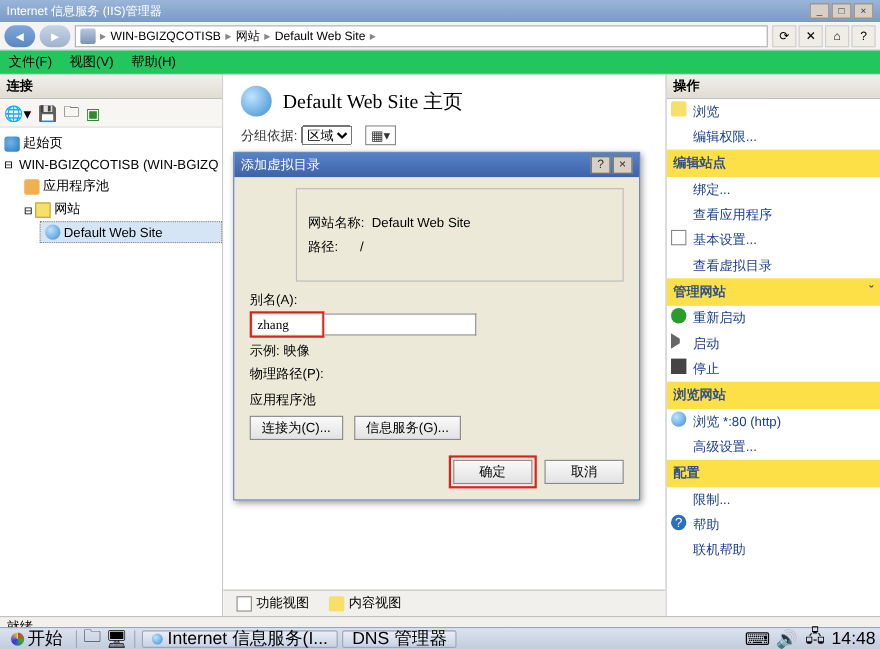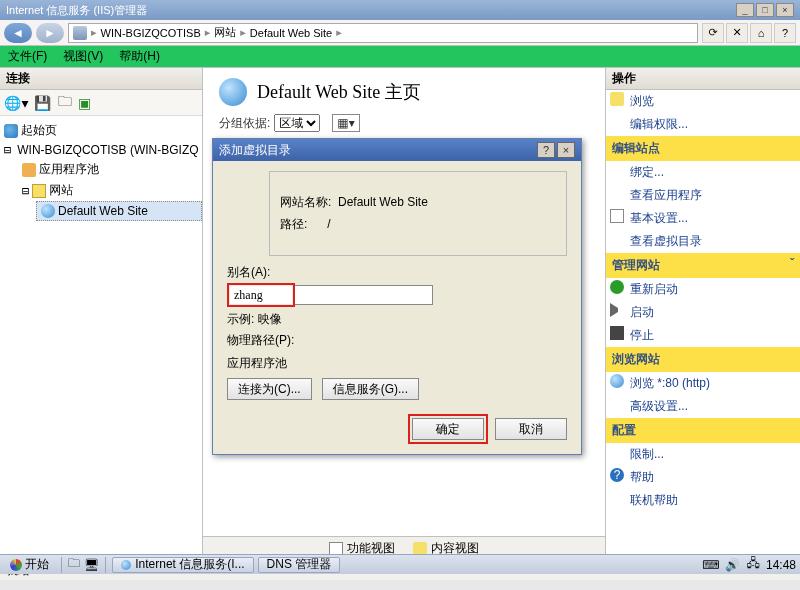--- a/index.html
+++ b/index.html
@@ -30,21 +30,21 @@
 .tree .toggle { font-family: monospace; cursor: pointer; }
 .tree-children { padding-left: 18px; }
 
 .center-panel { flex: 1; background: #fff; border-right: 1px solid #c0c0c0; display: flex; flex-direction: column; position: relative; }
 .center-content { flex: 1; overflow: hidden; position: relative; padding: 0; }
 .page-title-row { display: flex; align-items: center; padding: 10px 16px 6px 16px; gap: 10px; }
 .page-title-row .h { font-size: 18px; font-family: "SimSun"; }
 .filter-row { display: flex; align-items: center; padding: 2px 16px; gap: 4px; font-size: 12px; color: #333; }
 .filter-row select { font-size: 12px; }
 
-.bottom-tabs { height: 24px; background: #f2f0ec; display: flex; align-items: center; border-top: 1px solid #c0c0c0; padding: 0 4px; gap: 2px; justify-content: center; }
+.bottom-tabs { height: 24px; background: #f2f0ec; display: flex; align-items: center; border-top: 1px solid #c0c0c0; padding: 0 4px; gap: 2px; }
 .bottom-tab { padding: 2px 8px; display: flex; align-items: center; gap: 4px; font-size: 12px; }
 
 .right-panel { width: 194px; display: flex; flex-direction: column; }
 .right-panel .scroll { overflow-y: auto; flex: 1; }
 .right-panel .r-section-title { background: #fde047; color: #325184; font-weight: bold; padding: 4px 6px; font-size: 12px; }
 .right-panel .r-item { padding: 3px 6px 3px 24px; position: relative; color: #1a3f8c; font-size: 12px; }
 .right-panel .r-item .ricon { position: absolute; left: 4px; top: 2px; width: 14px; height: 14px; font-size: 12px; text-align: center; }
 
 .dialog { position: absolute; left: 212px; top: 138px; width: 370px; background: #ece9d8; border: 1px solid #6080b0; box-shadow: 2px 2px 6px rgba(0,0,0,.4); z-index: 50; }
 .dialog-titlebar { background: linear-gradient(#5882c8,#3d63a8); height: 22px; display: flex; align-items: center; color: #fff; padding: 0 6px; font-size: 12px; }
@@ -58,21 +58,21 @@
 .red-box { border: 2px solid #dc2020; }
 .red-text { color: #dc2020; position: absolute; }
 .btn { background: linear-gradient(#fafafa,#e2e2e2); border: 1px solid #888; padding: 2px 10px; height: 22px; font-size: 12px; font-family: inherit; }
 .dialog-footer { text-align: right; padding: 8px 14px 14px; }
 .dialog-footer .btn { width: 72px; margin-left: 8px; }
 .ok-red { outline: 2px solid #dc2020; outline-offset: 2px; }
 .browse-btn { width: 26px; padding: 0; text-align: center; }
 
 .status-bar { height: 20px; background: #f2f0ec; border-top: 1px solid #c0c0c0; display: flex; align-items: center; padding: 0 6px; font-size: 12px; }
 
-.taskbar { position: absolute; left: 0; right: 0; bottom: 16px; height: 20px; background: linear-gradient(#dce3ee,#c2ccdc); display: flex; align-items: center; padding: 0 4px; gap: 4px; font-size: 12px; border-top: 1px solid #96a5c0; }
+.taskbar { position: absolute; left: 0; right: 0; bottom: 0; height: 20px; background: linear-gradient(#dce3ee,#c2ccdc); display: flex; align-items: center; padding: 0 4px; gap: 4px; font-size: 16px; border-top: 1px solid #96a5c0; }
 .taskbar .start { display: flex; align-items: center; gap: 3px; padding: 0 6px; }
 .taskbar .sep-v { width: 1px; height: 16px; background: #9aa6bc; margin: 0 2px; }
 .taskbar .task-btn { background: linear-gradient(#eaeef6,#c8d2e4); border: 1px solid #9aa6bc; padding: 1px 8px; height: 16px; display: flex; align-items: center; gap: 4px; border-radius: 2px; }
 .taskbar .tray { margin-left: auto; display: flex; align-items: center; gap: 6px; }
 
 .ico { display: inline-block; width: 14px; height: 14px; }
 .ico.home { background: radial-gradient(circle at 40% 40%,#6eb5e8,#2a78c0); border-radius: 3px; }
 .ico.srv { background: linear-gradient(#b8c8df,#7b94b8); border-radius: 2px; }
 .ico.pool { background: #f0b050; border-radius: 2px; }
 .ico.sites { background: #f7e06a; border: 1px solid #c0a030; }

